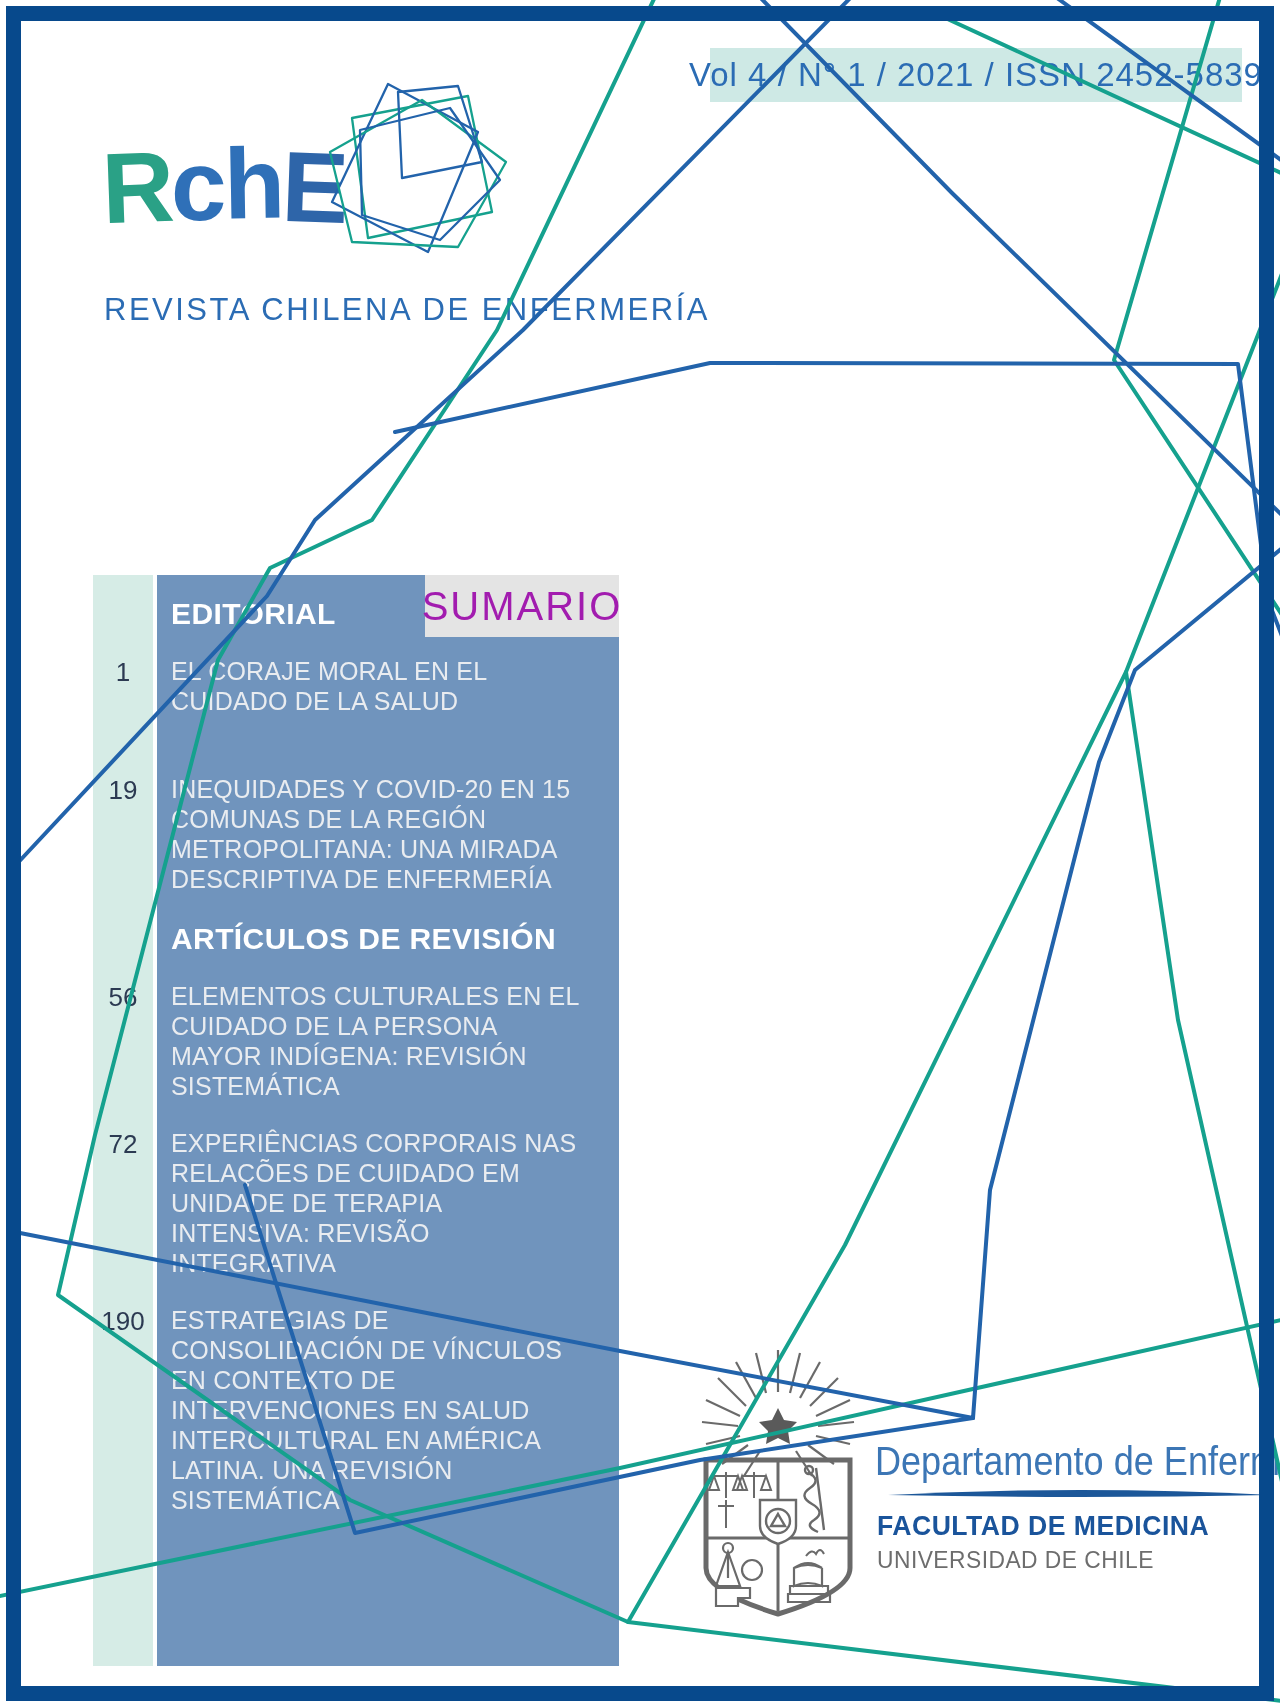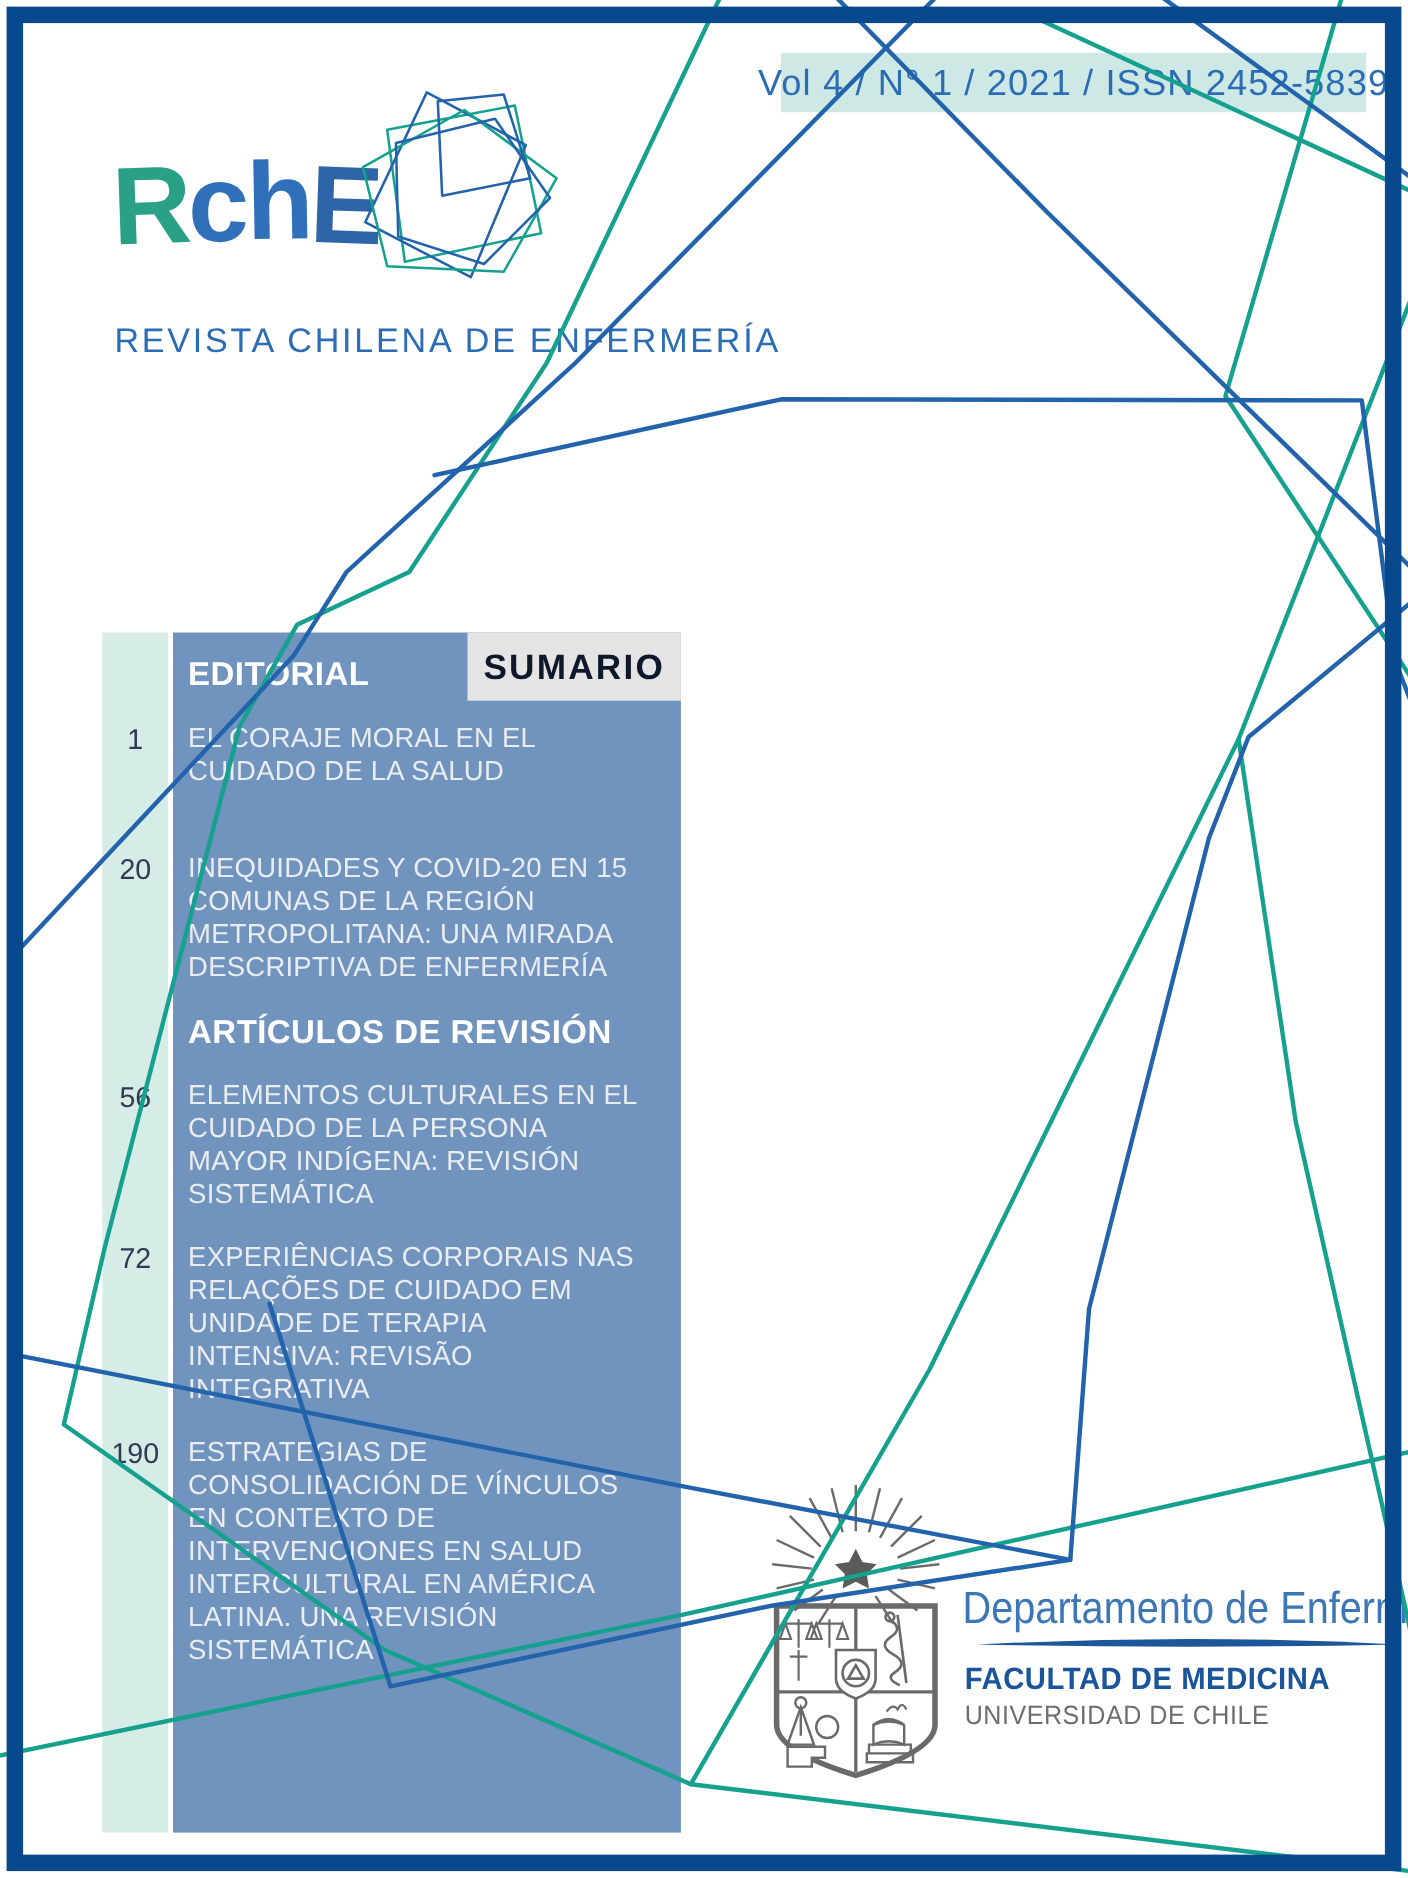--- a/index.html
+++ b/index.html
@@ -25,21 +25,21 @@
   .logo .l-h{color:#2f70b8;transform:rotate(-1deg) translateY(-2px);}
   .logo .l-e{color:#2e65a9;transform:rotate(2deg) translateY(2px);}
 
   .journal-name{position:absolute;left:104px;top:292px;z-index:20;color:#2b6cb4;font-size:31px;letter-spacing:2.5px;white-space:nowrap;}
 
   
   .toc-wrap{position:absolute;left:93px;top:575px;width:526px;height:1091px;z-index:10;
             background:linear-gradient(to right,#d6ece6 0,#d6ece6 60px,#ffffff 60px,#ffffff 64px,#7094bd 64px,#7094bd 526px);}
   .sumario{position:absolute;left:332px;top:0;width:194px;height:62px;background:#e4e4e4;
            display:flex;align-items:center;justify-content:center;}
-  .sumario span{color:#0f172a;font-size:32px;letter-spacing:2px;font-weight:bold;}
+  .sumario span{color:#a21caf;font-size:40px;letter-spacing:2px;}
   #toc-rows{position:absolute;left:0;top:0;width:100%;padding-top:24px;}
   .toc-row{display:flex;align-items:flex-start;}
   .toc-num{flex:none;width:60px;text-align:center;font-size:26px;color:#2c3a52;line-height:30px;padding-top:1px;}
   .toc-text{margin-left:18px;width:408px;font-size:25px;line-height:30px;color:#e9ecf0;letter-spacing:0.2px;}
   .toc-row.heading .toc-text{color:#ffffff;font-weight:bold;font-size:30px;letter-spacing:0.4px;}
   .toc-row.heading{margin-top:30px;}
   .toc-row.entry{margin-top:27px;}
   .toc-row.first{margin-top:0;}
 
   
@@ -77,21 +77,21 @@
           <div class="toc-text">EDITORIAL</div>
         </div>
         <div class="toc-row entry">
           <div class="toc-num">1</div>
           <div class="toc-text">EL CORAJE MORAL EN EL CUIDADO DE LA SALUD</div>
         </div>
         <div class="toc-row heading">
           <div class="toc-num"></div>
         </div>
         <div class="toc-row entry">
-          <div class="toc-num">20</div>
+          <div class="toc-num">19</div>
           <div class="toc-text">INEQUIDADES Y COVID-20 EN 15 COMUNAS DE LA REGIÓN METROPOLITANA: UNA MIRADA DESCRIPTIVA DE ENFERMERÍA</div>
         </div>
         <div class="toc-row heading">
           <div class="toc-num"></div>
           <div class="toc-text">ARTÍCULOS DE REVISIÓN</div>
         </div>
         <div class="toc-row entry">
           <div class="toc-num">56</div>
           <div class="toc-text">ELEMENTOS CULTURALES EN EL CUIDADO DE LA PERSONA MAYOR INDÍGENA: REVISIÓN SISTEMÁTICA</div>
         </div>

